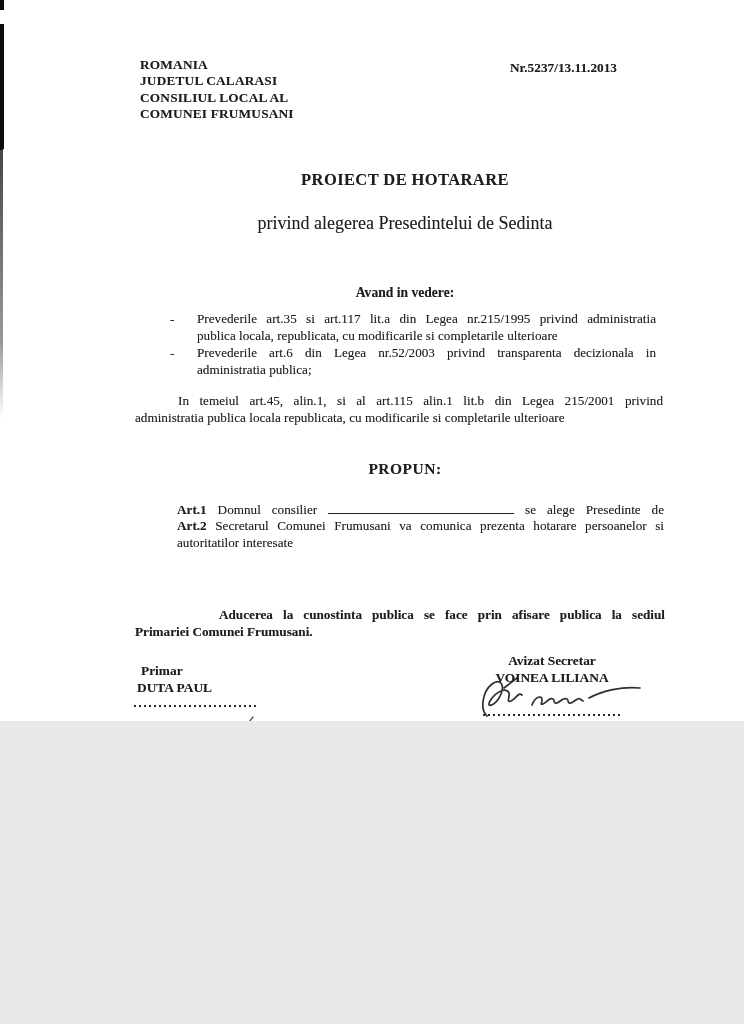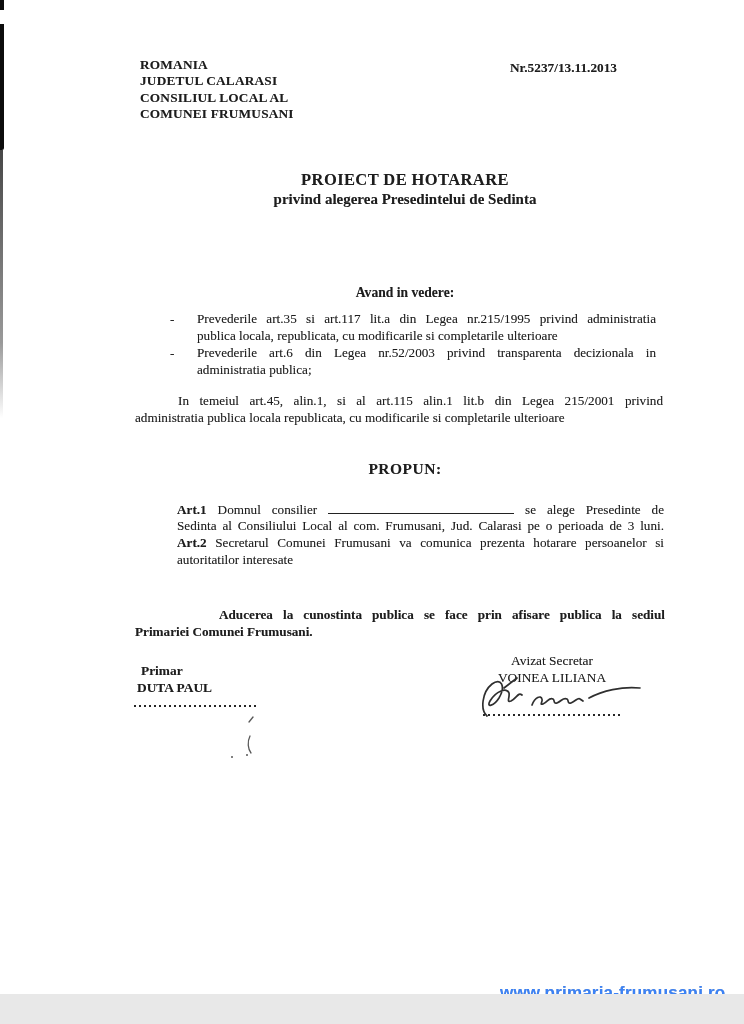--- a/index.html
+++ b/index.html
@@ -1,37 +1,37 @@
 <!DOCTYPE html>
 <html><head>
 <meta charset="utf-8">
 <style>
   html,body { margin:0; padding:0; background:#e8e8e8; }
   .page {
     position:relative;
-    width:744px; height:994px;
+    width:744px; height:721px;
     margin:0 auto;
     background:#ffffff;
     font-family:"Liberation Serif", serif;
     color:#1d1d1d;
     overflow:hidden;
     text-shadow:0 0 0.5px rgba(30,30,30,0.35);
   }
   .abs { position:absolute; }
   .bold { font-weight:bold; }
   .body-text { font-size:13.2px; line-height:17px; }
 
   
   .header-left { left:140px; top:57px; font-weight:bold; font-size:13.3px; line-height:16.4px; letter-spacing:0.2px; }
   .doc-number  { left:510px; top:60px; font-weight:bold; font-size:13.3px; }
 
   
   .centercol { left:145px; width:520px; text-align:center; }
   .title-main { font-weight:bold; font-size:16.5px; line-height:20px; letter-spacing:0.4px; }
-  .title-sub  { font-weight:bold; font-size:15px; line-height:18px; }
+  .title-sub  { font-weight:normal; font-size:18px; line-height:18px;margin-top:24px; }
   .h-avand  { top:285px; font-weight:bold; font-size:13.6px; }
   .h-propun { top:460px; font-weight:bold; font-size:15.5px; letter-spacing:0.5px; }
 
   .line { height:17px; white-space:normal; }
   .jl { text-align:justify; text-align-last:justify; }
 
   .intro { left:137px; top:236px; width:527px; }
   .intro .l1 { text-indent:41px; }
 
   .bullets { left:170px; top:310px; width:486px; }
@@ -43,21 +43,21 @@
   .legal .l1 { text-indent:43px; }
 
   .artblock { left:177px; top:500px; width:487px; }
   .blank-line { display:inline-block; width:186px; height:0.95em; border-bottom:1.4px solid #222; }
 
   .note { left:135px; top:606px; width:530px; font-weight:bold; line-height:17.5px; }
   .note .l1 { text-indent:84px; }
 
   .sig-left  { left:137px; top:651px; font-weight:bold; font-size:13.4px; line-height:16.5px; }
   .sig-left .role { margin-left:4px;margin-top:12px; }
-  .sig-right { left:490px; top:653px; width:124px; text-align:center; font-weight:normal; font-size:13.4px; line-height:16.5px; }
+  .sig-right { left:490px; top:653px; width:124px; text-align:center; font-weight:bold; font-size:13.4px; line-height:16.5px; }
 
   .dotline { height:2.2px; background:repeating-linear-gradient(90deg,#262626 0 1.9px,transparent 1.9px 5px); }
   .dot-left  { left:134px; top:705px; width:125px; }
   .dot-right { left:483px; top:714px; width:138px; }
 
   .sig-scrawl { left:477px; top:674px; }
   .pen-marks  { left:222px; top:712px; }
 
   .footer-url { left:500px; top:983px; font-family:"Liberation Sans", sans-serif; font-weight:bold; font-size:17px; letter-spacing:0.2px; color:#3b82f6; }
 
@@ -115,21 +115,20 @@
 
   <div class="abs centercol h-propun">PROPUN:</div>
 
   <div class="abs artblock body-text">
     <div class="line jl">
       <span class="bold">Art.1</span>
       <span>Domnul consilier</span>
       <span class="blank-line"></span>
       <span>se alege Presedinte de</span>
     </div>
-    <div class="line jl">Sedinta al Consiliului Local al com. Frumusani, Jud. Calarasi pe o perioada de 3 luni.</div>
     <div class="line jl">
       <span class="bold">Art.2</span>
       <span>Secretarul Comunei Frumusani va comunica prezenta hotarare persoanelor si</span>
     </div>
     <div class="line">autoritatilor interesate</div>
   </div>
 
   <div class="abs note body-text">
     <div class="line jl l1">Aducerea la cunostinta publica se face prin afisare publica la sediul</div>
     <div class="line">Primariei Comunei Frumusani.</div>

